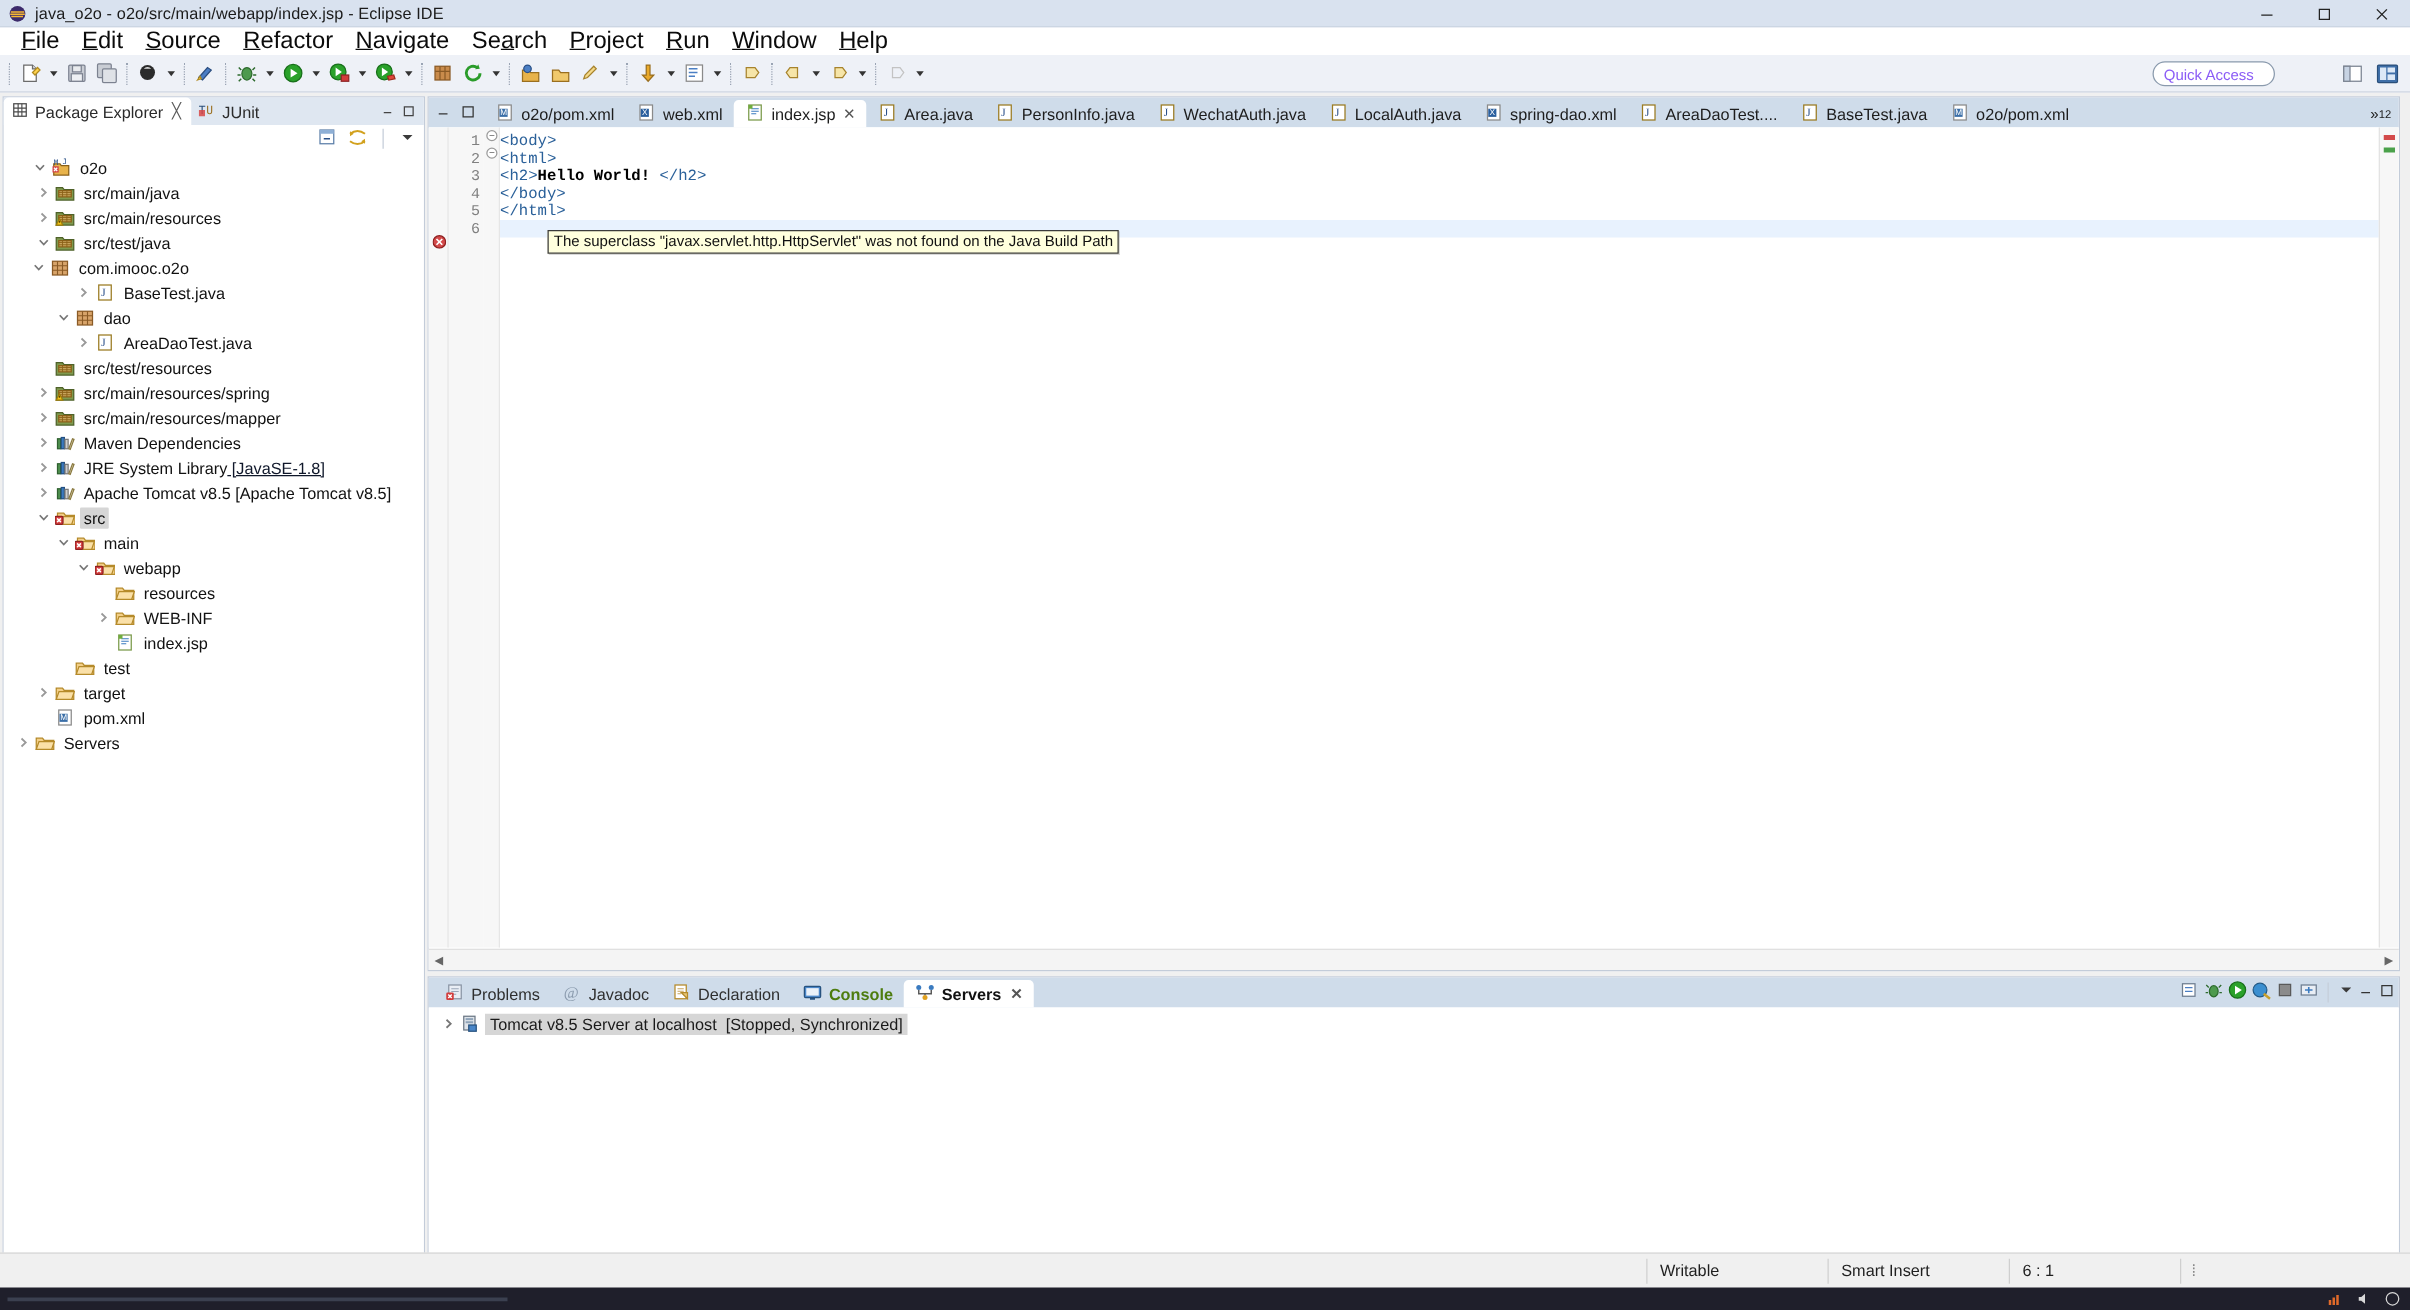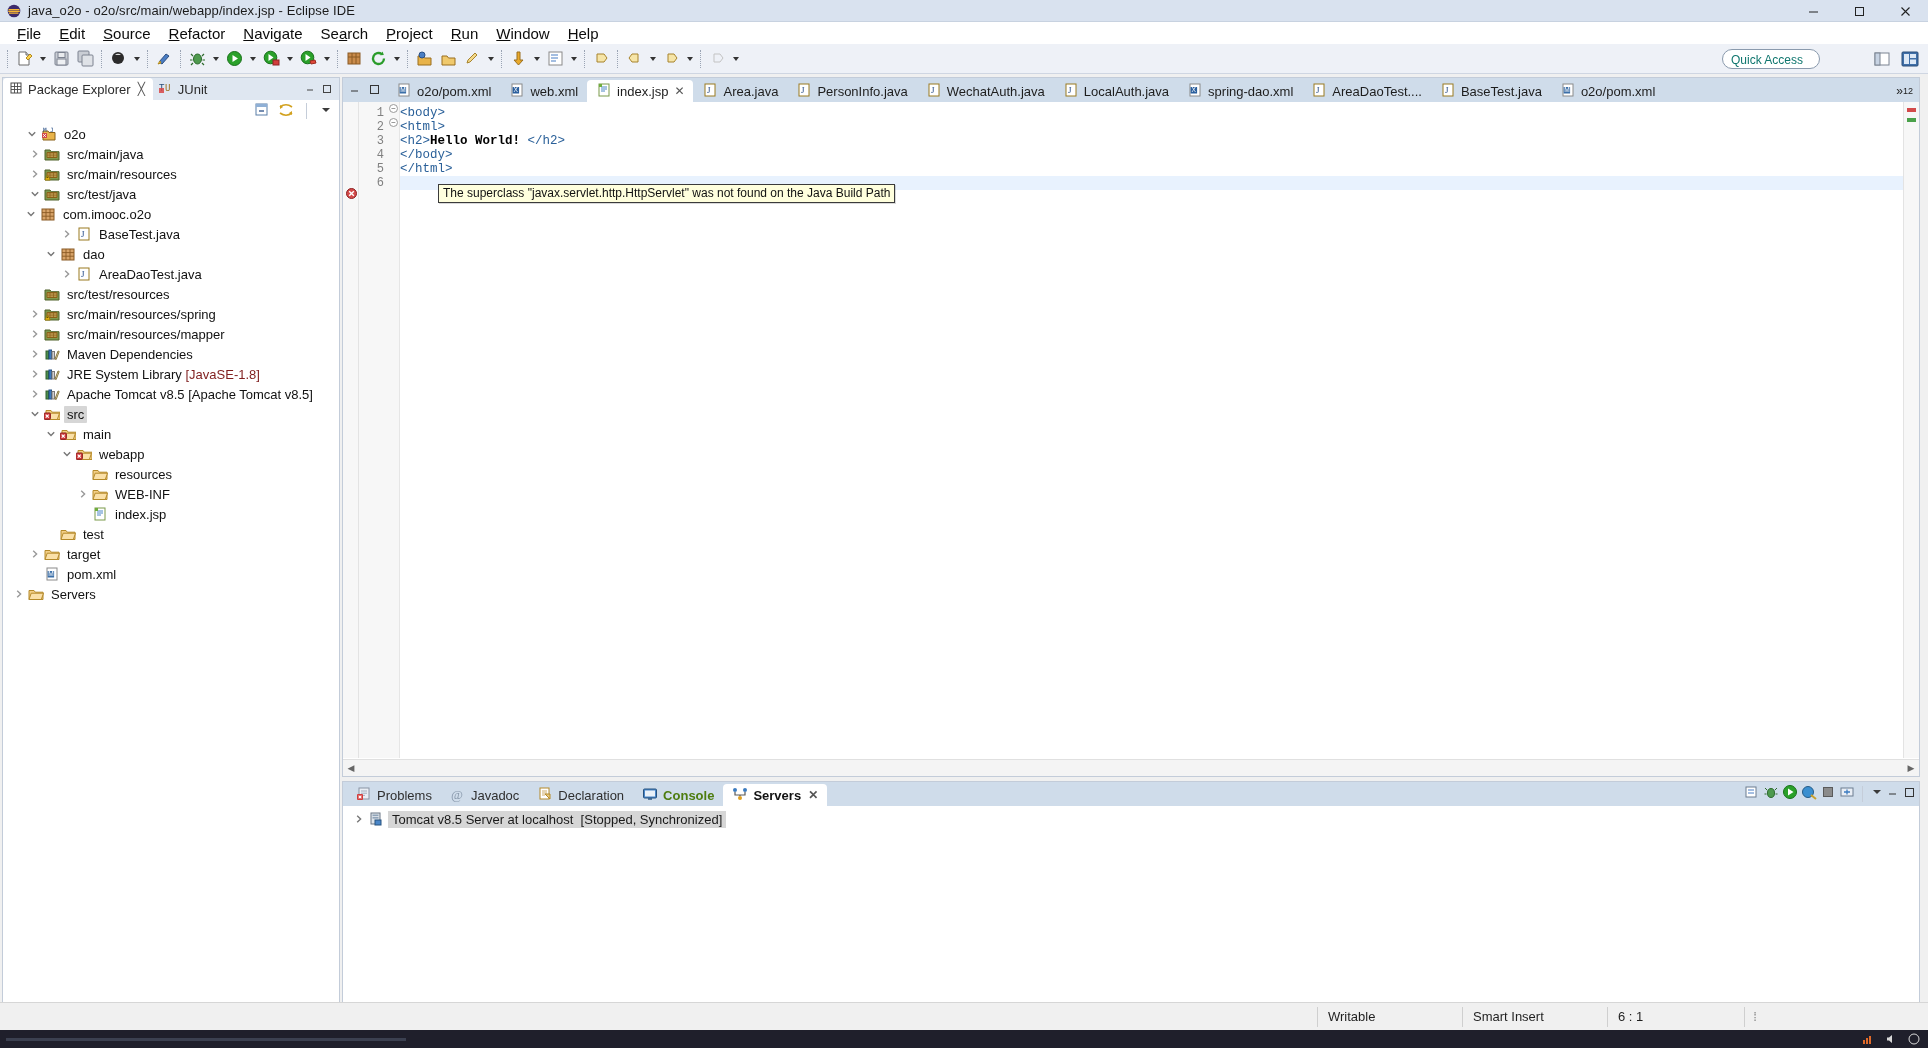--- a/index.html
+++ b/index.html
@@ -50,21 +50,21 @@
   
   .menubar {
     position: absolute; top: 22px; left: 0;
     width: 1928px; height: 22px;
     background: #ffffff;
     display: flex; align-items: center;
     padding-left: 8px;
   }
   .menu-item {
     padding: 2px 9px;
-    font-size: 15px;
+    font-size: 19px;
     color: #0b0b0b;
     white-space: nowrap;
     cursor: default;
   }
   .menu-item u { text-decoration: underline; }
 
   
   .toolbar {
     position: absolute; top: 44px; left: 0;
     width: 1928px; height: 30px;
@@ -94,21 +94,21 @@
     border-top: 4px solid #333;
   }
   
   .quick-access {
     position: absolute; right: 108px; top: 5px;
     width: 98px; height: 20px;
     background: #ffffff;
     border: 1px solid #8a9aad;
     border-radius: 10px;
     font-size: 12px;
-    color: #0f766e;
+    color: #8b5cf6;
     padding: 2px 8px;
     line-height: 16px;
     white-space: nowrap; overflow: hidden;
   }
   .persp-btns {
     position: absolute; right: 6px; top: 3px;
     display: flex; align-items: center; gap: 4px;
   }
   .persp-btn {
     width: 24px; height: 24px;
@@ -183,21 +183,21 @@
     display: flex; align-items: center; justify-content: center;
     color: #6e6e6e;
   }
   .twisty svg { display: block; }
   .tree-icon {
     width: 18px; height: 16px; flex: 0 0 18px;
     display: flex; align-items: center; justify-content: center;
     margin-right: 3px;
   }
   .tree-label { padding: 1px 3px; border-radius: 1px; }
-  .tree-label .dim { color: #7f1d1d; }
+  .tree-label .dim { color: #0f172a; text-decoration: underline; }
 
   
   .right-area {
     position: absolute; left: 342px; top: 2px;
     width: 1578px; height: 938px;
   }
   .editor-stack {
     position: absolute; left: 0; top: 0;
     width: 1578px; height: 700px;
     background: #ffffff;

